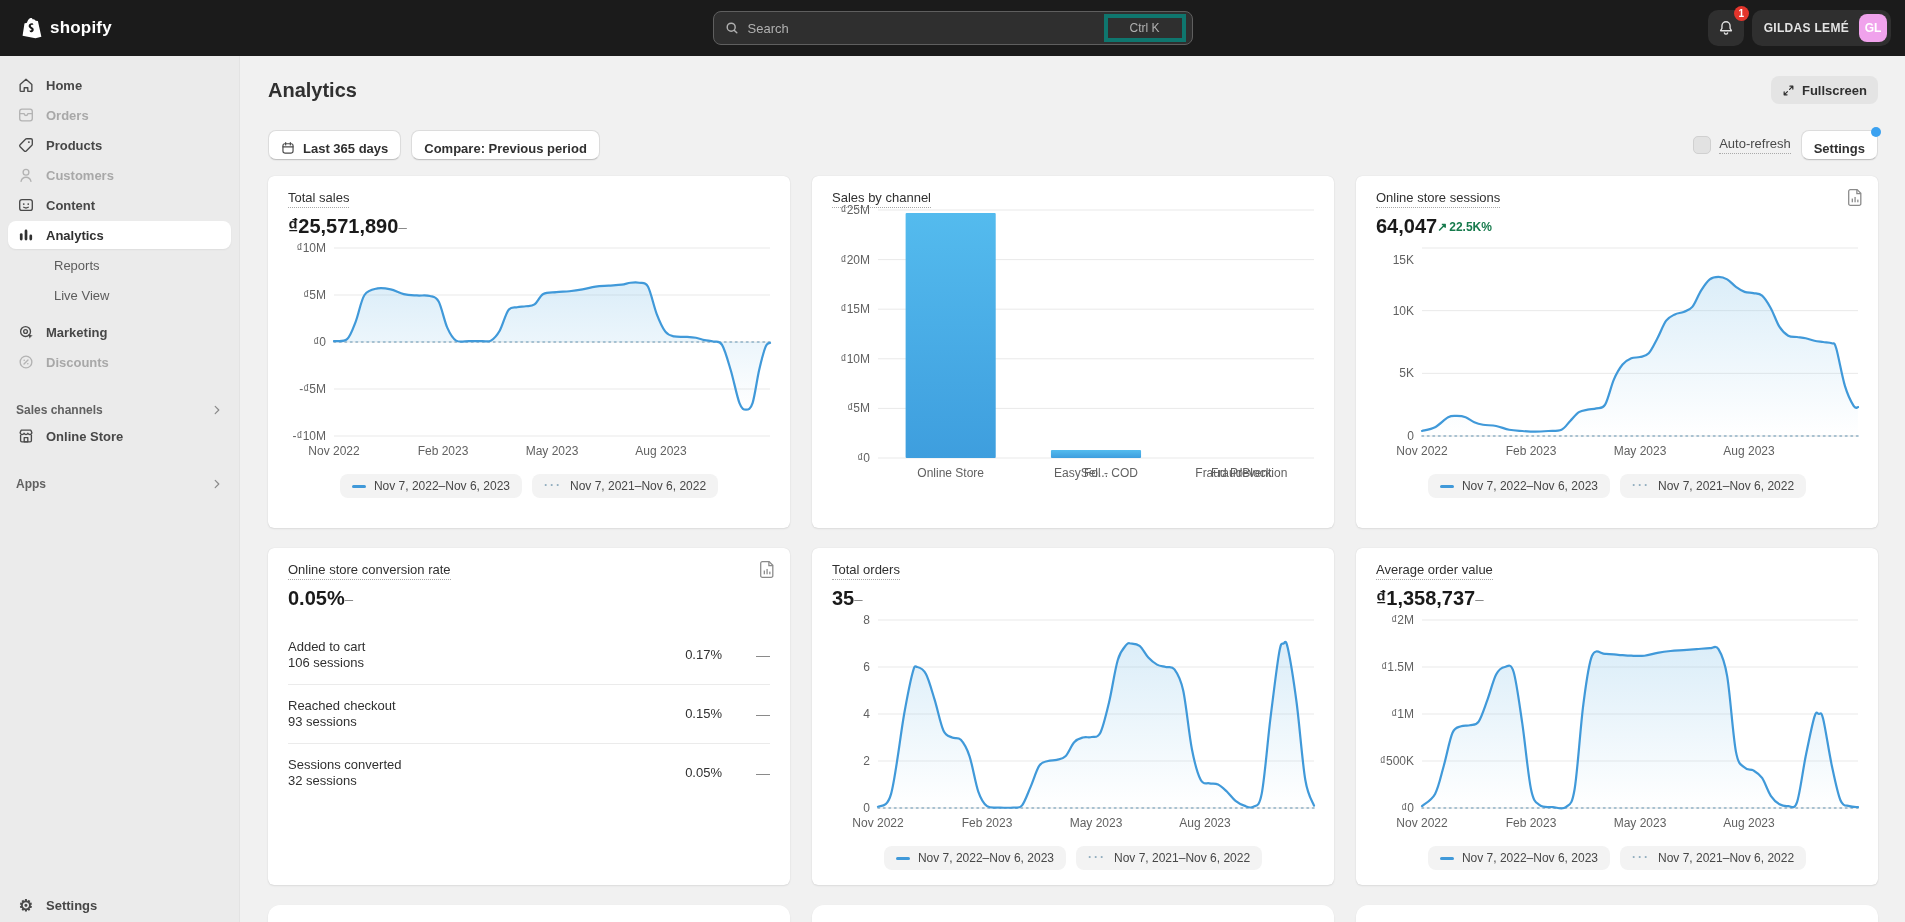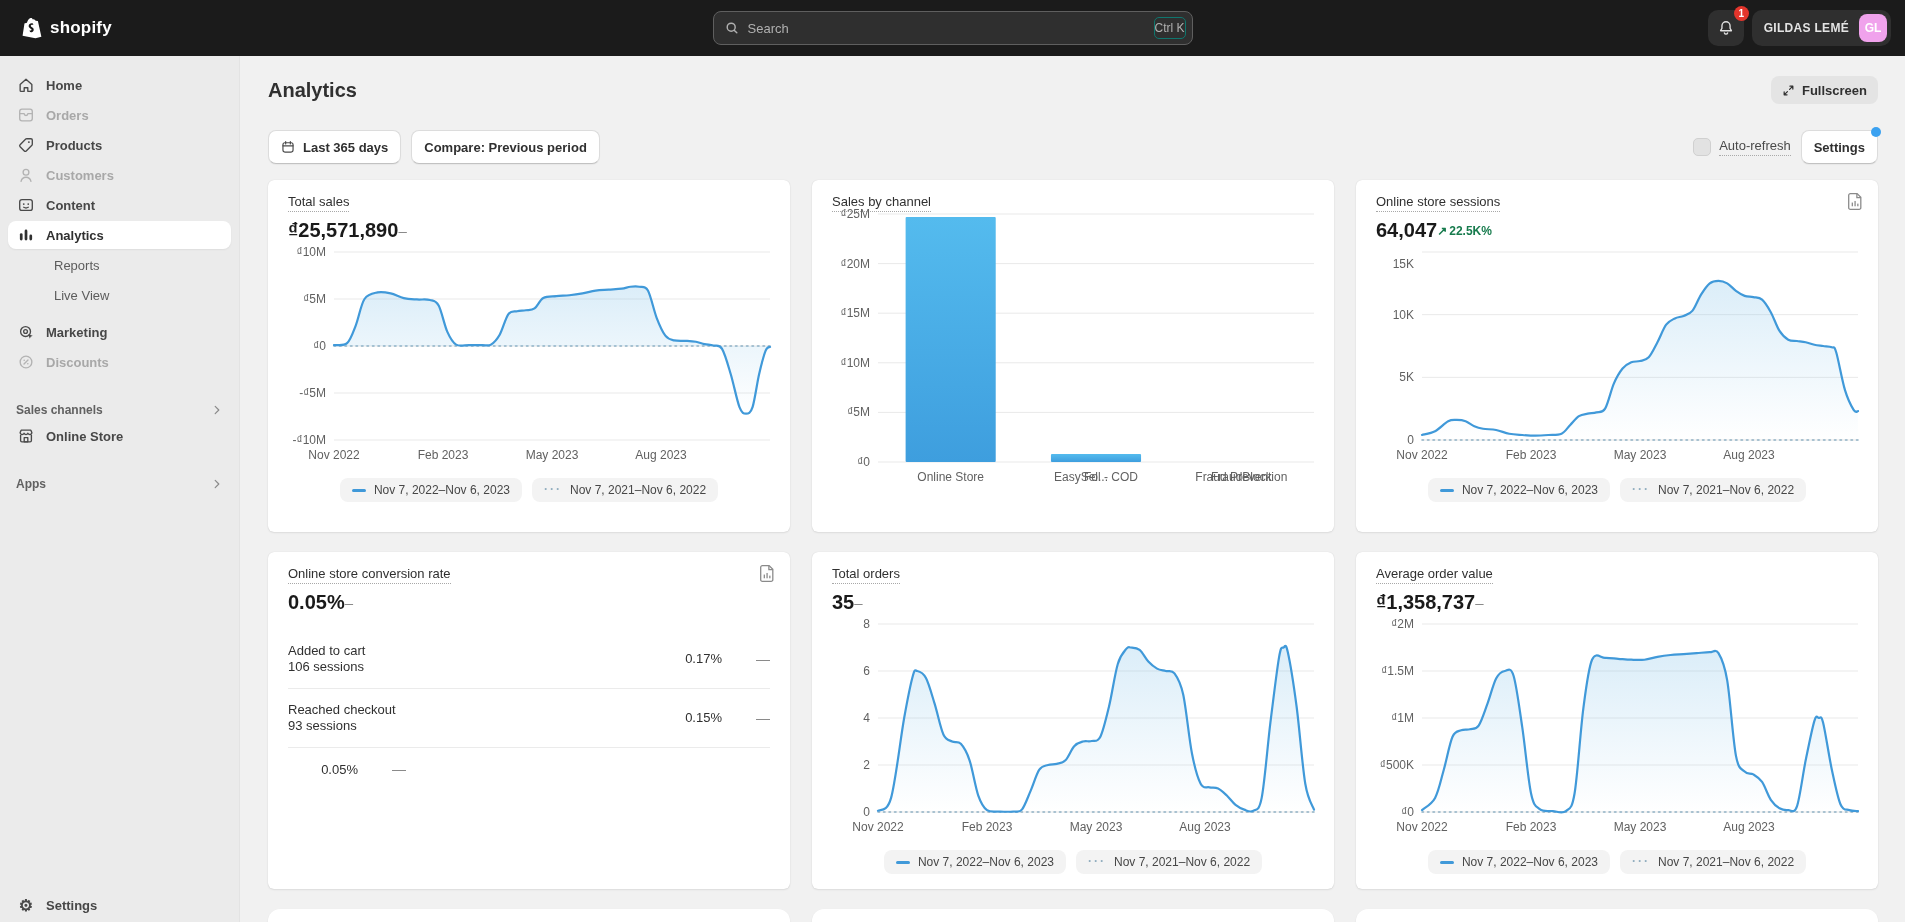--- a/index.html
+++ b/index.html
@@ -11,21 +11,21 @@
   .topbar { height:56px; background:#1b1b1b; display:flex; align-items:center;
     padding:0 14px; position:relative; flex:none; }
   .brand { display:flex; align-items:center; gap:7px; padding-left:8px; }
   .brand-word { color:#fff; font-size:17px; font-weight:700; letter-spacing:.2px; }
   .search { position:absolute; left:50%; transform:translateX(-50%); width:480px; height:34px;
     background:#2f2f2f; border:1px solid #5f5f5f; border-radius:8px;
     display:flex; align-items:center; gap:8px; padding:0 6px 0 10px; }
   .search input { flex:1; background:transparent; border:0; outline:none; color:#d7d7d7; font-size:13px;
     font-family:"Liberation Sans",sans-serif; }
   .search input::placeholder { color:#b0b0b0; }
-  .kbd { border:1px solid #0f766e; border-radius:5px; padding:3px 0; font-size:12px; color:#b0b0b0; }
+  .kbd { border:4px solid #0f766e; border-radius:0; padding:3px 22px; font-size:12px; color:#b0b0b0; }
   .top-right { margin-left:auto; display:flex; align-items:center; gap:8px; }
   .iconbtn { width:36px; height:36px; border-radius:10px; background:#2f2f2f; position:relative;
     display:grid; place-items:center; cursor:pointer; }
   .badge { position:absolute; top:-4px; right:-5px; min-width:15px; height:15px; padding:0 3px;
     background:#e3352c; color:#fff; font-size:10px; font-weight:700; border-radius:8px;
     display:grid; place-items:center; }
   .userchip { height:36px; background:#2f2f2f; border-radius:10px; display:flex; align-items:center;
     gap:10px; padding:0 4px 0 12px; cursor:pointer; }
   .username { font-size:12px; font-weight:700; color:#e3e3e3; letter-spacing:.3px; }
   .avatar { width:28px; height:28px; border-radius:8px; background:#f0a2ec; color:#fff;
@@ -49,21 +49,21 @@
   
   .main { flex:1; min-width:0; background:#f1f1f1; overflow:hidden; }
   .page-header { display:flex; align-items:center; justify-content:space-between; padding:20px 27px 0 28px; }
   .page-title { font-size:20px; font-weight:700; color:#303030; }
   .btn-gray { background:#e4e4e4; border:none; border-radius:8px; height:28px; padding:0 11px;
     display:inline-flex; align-items:center; gap:7px; font-size:13px; font-weight:600; color:#303030;
     cursor:pointer; font-family:inherit; }
   .controls { display:flex; align-items:center; justify-content:space-between; padding:26px 27px 0 28px; }
   .controls-left, .controls-right { display:flex; align-items:center; gap:10px; }
   .btn-white { background:#fff; border:1px solid #dcdcdc; border-bottom-color:#c2c2c2; border-radius:8px;
-    height:30px; padding:16px 12px; display:inline-flex; align-items:center; gap:8px; font-size:13px;
+    height:30px; padding:10px 12px; display:inline-flex; align-items:flex-start; gap:8px; font-size:13px;
     font-weight:600; color:#303030; cursor:pointer; box-shadow:0 1px 1px rgba(0,0,0,.04);
     font-family:inherit; position:relative; }
   .checkbox { width:18px; height:18px; border-radius:5px; background:#e2e2e2; border:1px solid #d0d0d0;
     cursor:pointer; }
   .autorefresh { display:flex; align-items:center; gap:8px; font-size:13px; color:#4a4a4a; }
   .autorefresh .lbl { border-bottom:1px dotted #aaa; padding-bottom:2px; }
   .blue-dot { position:absolute; top:-4px; right:-4px; width:10px; height:10px; border-radius:50%;
     background:#3ba1f0; }
 
   
@@ -489,20 +489,24 @@
             </div>
             <div class="fun-row">
               <div class="fun-left">
                 <div class="fun-label">Reached checkout</div>
                 <div class="fun-sub">93 sessions</div>
               </div>
               <div class="fun-val">0.15%</div>
               <div class="fun-dash">—</div>
             </div>
             <div class="fun-row">
+              <div class="fun-left">
+                <div class="fun-label">Sessions converted</div>
+                <div class="fun-sub">32 sessions</div>
+              </div>
               <div class="fun-val">0.05%</div>
               <div class="fun-dash">—</div>
             </div>
           </div>
         </section>
 
         <section class="card">
           <div class="metric-title">Total orders</div>
           <div class="metric-value">
             <span>35</span>

